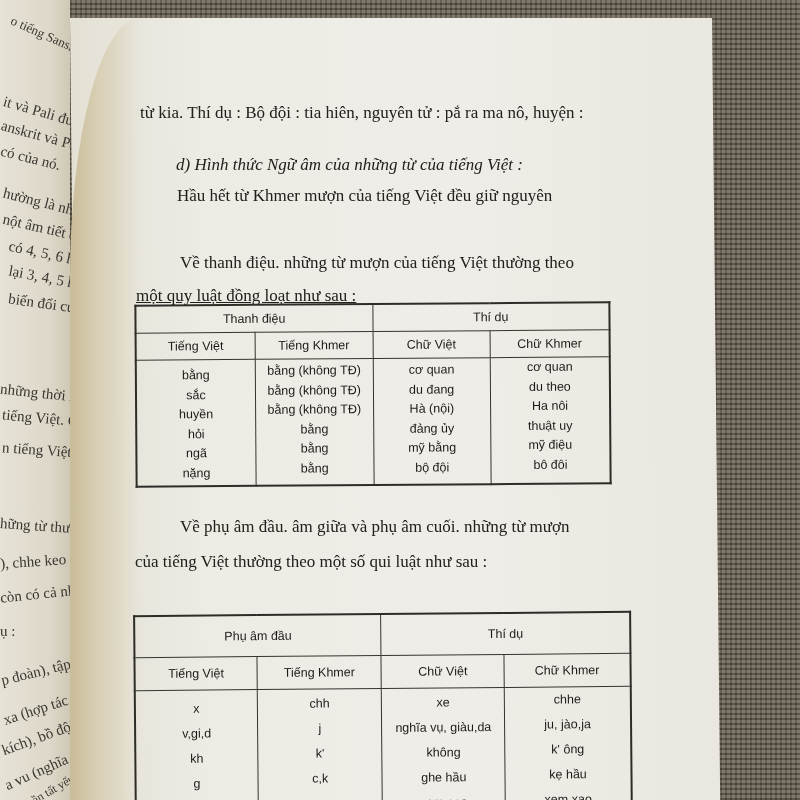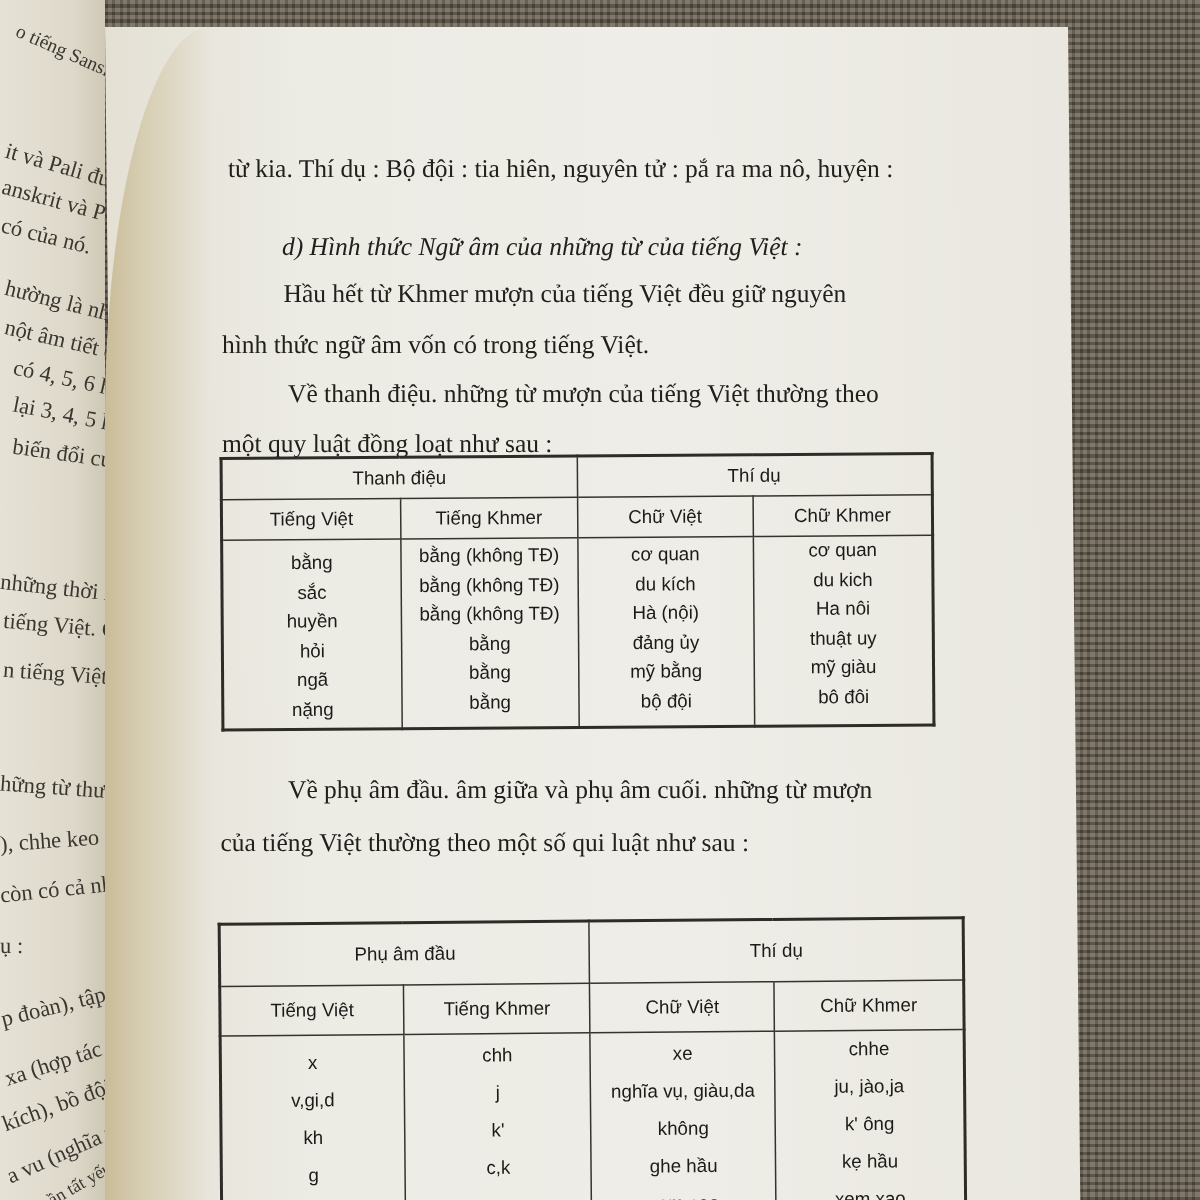--- a/index.html
+++ b/index.html
@@ -27,21 +27,21 @@
       position: absolute; left: 70px; top: 18px; width: 642px; height: 800px;
       background: linear-gradient(90deg, #e4e0d4 0%, #ecebe4 20%, #eeede7 60%, #e9e7df 100%);
       transform: skewX(0.6deg);
       transform-origin: top left;
     }
     .page-shadow {
       position: absolute; left: 70px; top: 18px; width: 70px; height: 800px;
       background: linear-gradient(90deg, #c9bc98 0%, #d8cfb5 40%, rgba(233,230,220,0) 100%);
       border-top-left-radius: 70px 260px;
     }
-    .content { position: absolute; left: 16px; top: 0; width: 765px; height: 800px; color: #1f1d1a; }
+    .content { position: absolute; left: 4px; top: 0; width: 765px; height: 800px; color: #1f1d1a; }
     .para {
       position: absolute; font-size: 17px; line-height: 35px; white-space: nowrap; color: #22201c;
     }
     .italic { font-style: italic; }
     table.t {
       position: absolute; border-collapse: collapse;
       font-family: "Liberation Sans", sans-serif; font-size: 12.5px; color: #1c1b19;
       border: 2px solid #2e2c28;
     }
     table.t td, table.t th {
@@ -80,23 +80,22 @@
   <div class="ltxt" style="left:30px;top:782px;transform:rotate(-30deg);font-size:12px;">ần tất yếu</div>
 </div>
 
 <div class="page"></div>
 <div class="page-shadow"></div>
 
 <div class="content">
   <div class="para" style="left:136px;top:95px;">từ kia. Thí dụ : Bộ đội : tia hiên, nguyên tử : pắ ra ma nô, huyện :</div>
   <div class="para" style="left:173px;top:178px;">Hầu hết từ Khmer mượn của tiếng Việt đều giữ nguyên</div>
   <div class="para italic" style="left:172px;top:143px;margin-top:2px;top:145px;">d) Hình thức Ngữ âm của những từ của tiếng Việt :</div>
-  <div class="para" style="left:132px;top:212px;">hình thức ngữ âm vốn có trong tiếng Việt.</div>
   <div class="para" style="left:176px;top:245px;">Về thanh điệu. những từ mượn của tiếng Việt thường theo</div>
-  <div class="para" style="left:132px;top:278px;">một quy luật đồng loạt như sau :</div>
+  <div class="para" style="left:132px;top:278px;text-decoration:underline;">một quy luật đồng loạt như sau :</div>
 
   <table class="t" style="left:131px;top:303px;width:476px;transform:rotate(-0.4deg);">
     <colgroup>
         <col style="width:120px">
         <col style="width:118px">
         <col style="width:118px">
         <col style="width:120px">
       </colgroup>
     <tbody>
         <tr>
@@ -121,32 +120,32 @@
       <td class="cell-stack" style="padding:2px 0 6px;">
         <div>bằng (không TĐ)</div>
             <div>bằng (không TĐ)</div>
             <div>bằng (không TĐ)</div>
             <div>bằng</div>
             <div>bằng</div>
             <div>bằng</div>
       </td>
       <td class="cell-stack" style="padding:2px 0 6px;">
         <div>cơ quan</div>
-            <div>du kích</div>
+            <div>du đang</div>
             <div>Hà (nội)</div>
             <div>đảng ủy</div>
             <div>mỹ bằng</div>
             <div>bộ đội</div>
       </td>
       <td class="cell-stack" style="padding:0 0 8px;">
         <div>cơ quan</div>
-            <div>du kich</div>
+            <div>du theo</div>
             <div>Ha nôi</div>
             <div>thuật uy</div>
-            <div>mỹ giàu</div>
+            <div>mỹ điệu</div>
             <div>bô đôi</div>
       </td>
     </tr>
   </tbody>
     </table>
 
   <div class="para" style="left:176px;top:509px;">Về phụ âm đầu. âm giữa và phụ âm cuối. những từ mượn</div>
   <div class="para" style="left:131px;top:544px;">của tiếng Việt thường theo một số qui luật như sau :</div>
 
   <table class="t" style="left:130px;top:613px;width:498px;transform:rotate(-0.5deg);">

